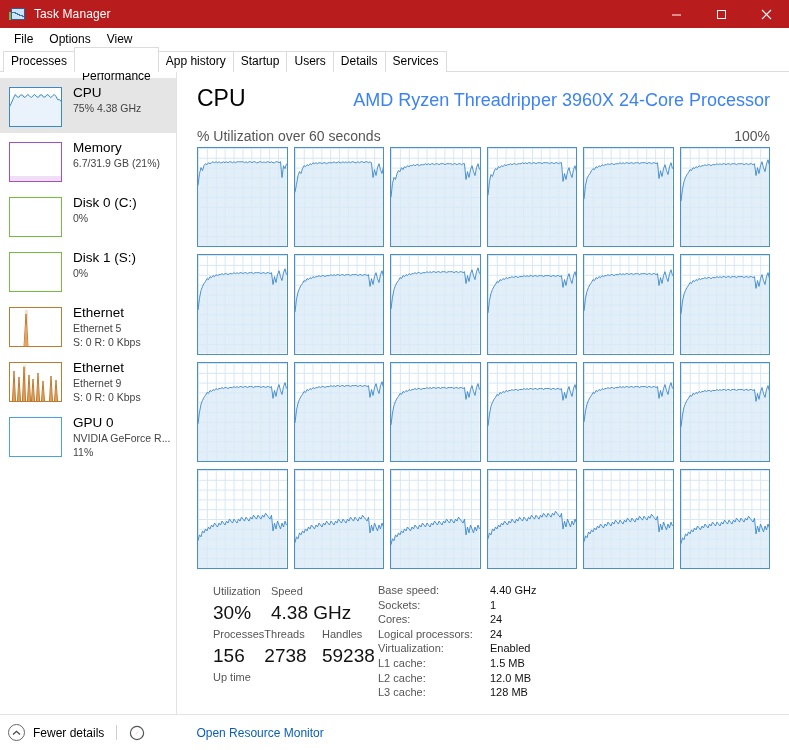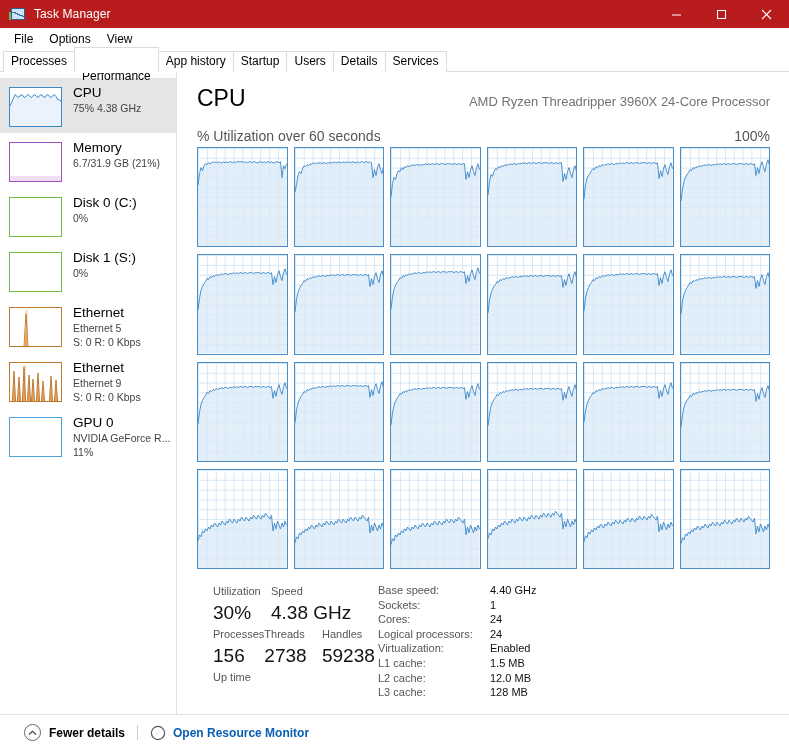--- a/index.html
+++ b/index.html
@@ -88,21 +88,21 @@
   }
   .res-graph svg { position: absolute; left: 0; top: 0; }
   .res-text { margin-left: 11px; min-width: 0; }
   .res-title { font-size: 13.5px; color: #000; line-height: 17px; }
   .res-sub { font-size: 10.5px; color: #444; line-height: 14px; white-space: nowrap; }
 
   
   .main { flex: 1; position: relative; padding: 12px 19px 0 20px; }
   .main-head { display: flex; align-items: baseline; justify-content: space-between; }
   .main-title { font-size: 23px; color: #000; line-height: 28px; font-weight: 400; }
-  .main-model { font-size: 13px; color: #737373; }
+  .main-model { font-size: 18px; color: #3b82f6; }
   .axis-row {
     display: flex; justify-content: space-between; align-items: flex-end;
     margin-top: 16px; font-size: 14px; color: #555;
   }
 
   
   .core-grid {
     margin-top: 3px; display: grid; grid-template-columns: repeat(6, 1fr);
     grid-template-rows: repeat(4, 1fr); gap: 7px 6px; height: 422px;
   }
@@ -129,30 +129,30 @@
   .w1 { width: 58px; } .w2 { width: 72px; } .w3 { width: 70px; }
   .stats-right { margin-left: 0px; }
   .kv { display: flex; line-height: 14.6px; }
   .kv .k { font-size: 11px; color: #555; width: 112px; }
   .kv .v { font-size: 11px; color: #111; }
 
   
   .statusbar {
     position: absolute; left: 0; right: 0; bottom: 0; height: 36px;
     border-top: 1px solid #e3e3e3; display: flex; align-items: center;
-    padding-left: 24px; background: #fff; font-weight: bold;
+    padding-left: 8px; background: #fff;
   }
   .fewer { display: flex; align-items: center; }
   .chev-circle {
     width: 17px; height: 17px; border: 1px solid #666; border-radius: 50%;
     display: flex; align-items: center; justify-content: center; flex: none;
   }
   .fewer-label { font-size: 12px; color: #000; margin-left: 8px; }
   .divider { width: 1px; height: 15px; background: #cfcfcf; margin: 0 12px; }
-  .orm { display: flex; align-items: center; }
+  .orm { display: flex; align-items: center; gap: 44px; }
   .orm-icon { width: 16px; height: 16px; flex: none; }
   .orm-label { font-size: 12px; color: #0a5fb5; margin-left: 7px; }
 </style>
 </head>
 <body>
 
 <div id="app">
 
   <div class="titlebar">
     <div class="title-icon">

